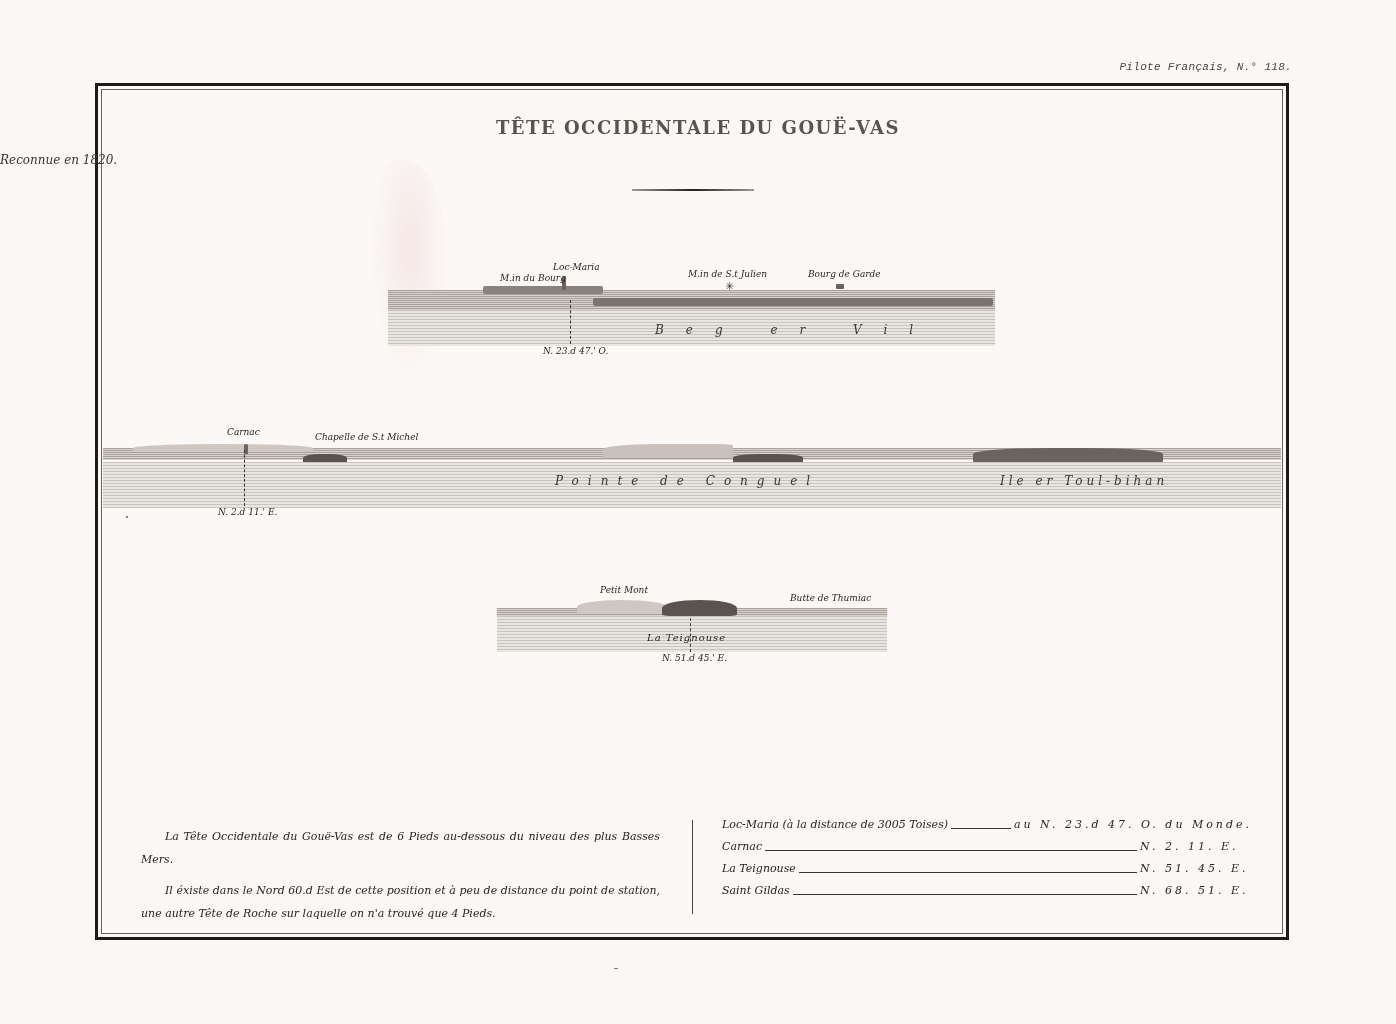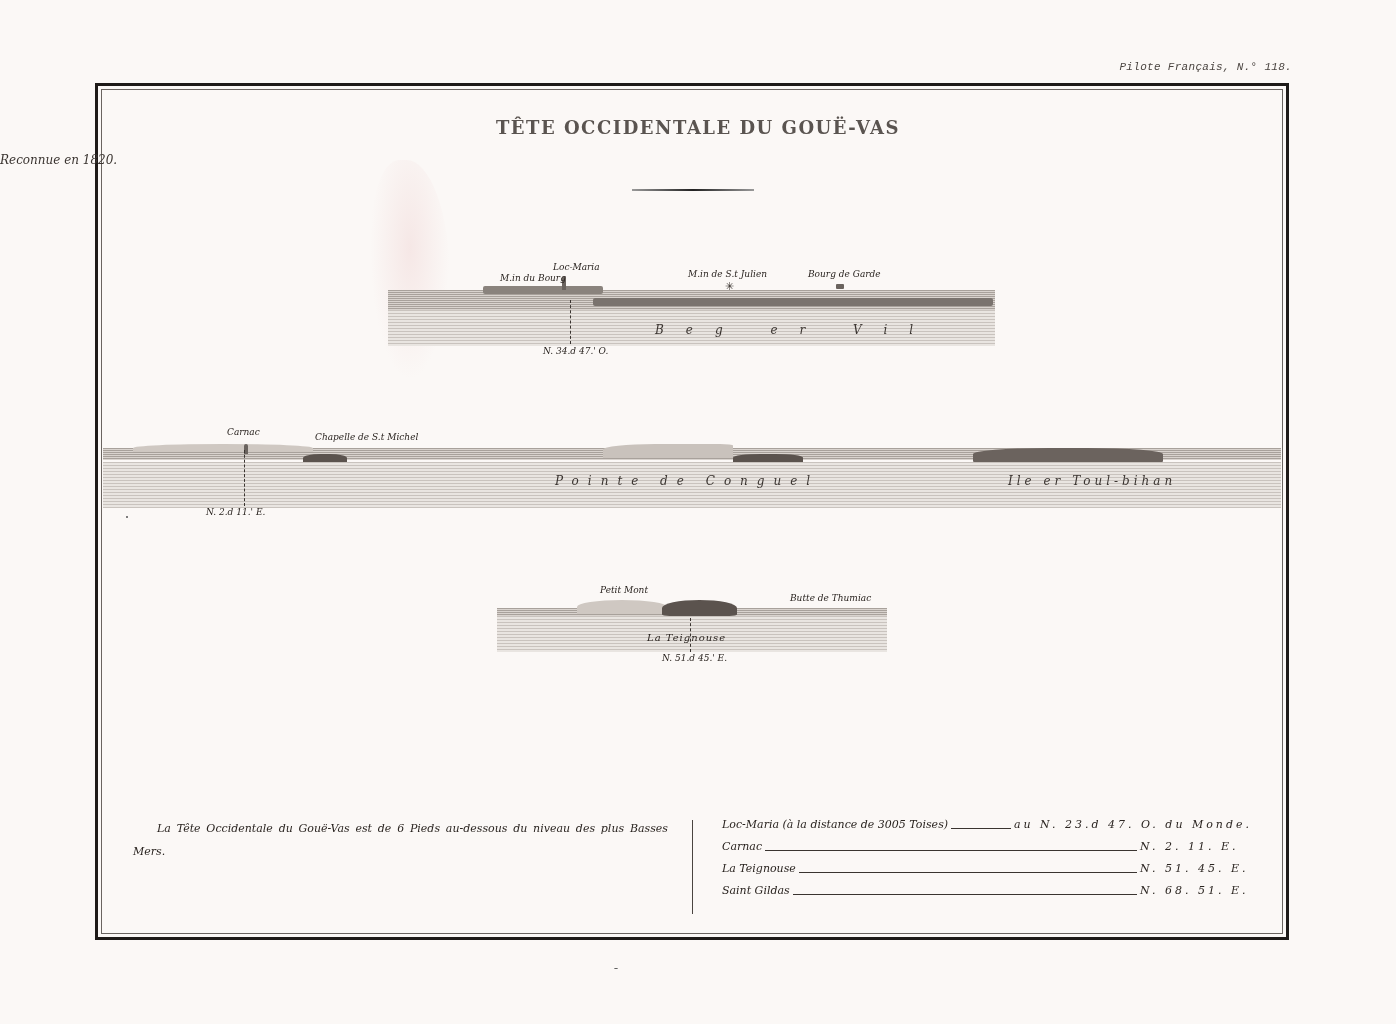--- a/index.html
+++ b/index.html
@@ -55,21 +55,21 @@
   .lbl {
     position:absolute; font-style:italic; font-size:9px; color:#2a2420; white-space:nowrap;
   }
   .lbl-big {
     position:absolute; font-style:italic; font-size:12px; color:#3a3430; white-space:nowrap; letter-spacing:9px;
   }
   .notes {
     position:absolute; left:133px; top:817px; width:535px;
     font-style:italic; font-size:11px; line-height:23px; color:#2a2420;
   }
-  .notes p { margin:0; text-align:justify; }
+  .notes p { margin:8px; text-align:justify; }
   .notes .indent { text-indent:24px; }
   .divider {
     position:absolute; left:692px; top:820px; width:1px; height:94px; background:#4a4440;
   }
   .table {
     position:absolute; left:722px; top:814px; width:530px;
     font-style:italic; font-size:11px; color:#2a2420;
   }
   .table .intro { padding-left:20px; height:23px; line-height:23px; }
   .trow { display:flex; align-items:flex-end; height:22px; line-height:22px; }
@@ -100,53 +100,54 @@
   <div class="rock" style="left:448px; top:-6px; width:8px; height:5px; background:#6a635e; border-radius:1px;"></div>
   <div class="sea" style="top:20px;"></div>
 </div>
 <span class="lbl" style="left:500px; top:273px;">M.in du Bourg</span>
 <span class="lbl" style="left:553px; top:262px;">Loc-Maria</span>
 <span class="lbl" style="left:688px; top:269px;">M.in de S.t Julien</span>
 <span class="lbl" style="left:808px; top:269px;">Bourg de Garde</span>
 <span style="position:absolute; left:725px; top:280px; font-size:11px; color:#3a3430;">✳</span>
 <div class="bearing-line" style="left:570px; top:300px; height:44px;"></div>
 <span class="lbl-big" style="left:655px; top:323px; letter-spacing:22px;">Beg er Vil</span>
-<span class="lbl" style="left:543px; top:346px;">N. 34.d 47.' O.</span>
+<span class="lbl" style="left:543px; top:346px;">N. 23.d 47.' O.</span>
 
 <div class="view" style="left:103px; top:448px; width:1178px; height:60px;">
   <div class="land" style="top:0; height:12px;"></div>
   <div class="hill" style="left:30px; top:-4px; width:180px; height:8px;"></div>
   <div class="rock" style="left:141px; top:-4px; width:4px; height:10px; background:#6a635e; border-radius:2px 2px 0 0;"></div>
   <div class="rock" style="left:200px; top:6px; width:44px; height:10px;"></div>
   <div class="hill" style="left:500px; top:-4px; width:130px; height:14px; border-radius:40% 10% 0 0; background:#c9c2bc;"></div>
   <div class="rock" style="left:630px; top:6px; width:70px; height:9px;"></div>
   <div class="rock" style="left:870px; top:0px; width:190px; height:15px; background:#6b635e;"></div>
   <div class="sea" style="top:14px;"></div>
 </div>
 <span class="lbl" style="left:227px; top:427px;">Carnac</span>
 <span class="lbl" style="left:315px; top:432px;text-align:center;">Chapelle de S.t Michel</span>
 <div class="bearing-line" style="left:244px; top:450px; height:56px;"></div>
 <span class="lbl-big" style="left:555px; top:474px;">Pointe de Conguel</span>
-<span class="lbl-big" style="left:1000px; top:474px; letter-spacing:4px;margin-left:8px;">Ile er Toul-bihan</span>
-<span class="lbl" style="left:206px; top:507px;font-style:italic;">N. 2.d 11.' E.</span>
+<span class="lbl-big" style="left:1000px; top:474px; letter-spacing:4px;">Ile er Toul-bihan</span>
+<span class="lbl" style="left:218px; top:507px;font-style:italic;">N. 2.d 11.' E.</span>
 
 <div class="view" style="left:497px; top:608px; width:390px; height:44px;">
   <div class="land" style="top:0; height:8px;"></div>
   <div class="hill" style="left:80px; top:-8px; width:90px; height:14px;"></div>
   <div class="rock" style="left:165px; top:-8px; width:75px; height:16px; border-radius:50% 50% 10% 10%;"></div>
   <div class="sea" style="top:8px;"></div>
 </div>
 <span class="lbl" style="left:600px; top:585px;">Petit Mont</span>
 <span class="lbl" style="left:790px; top:593px;">Butte de Thumiac</span>
 <div class="bearing-line" style="left:690px; top:618px; height:34px;"></div>
 <span class="lbl" style="left:647px; top:632px; font-size:10px; letter-spacing:1px;">La Teignouse</span>
 <span class="lbl" style="left:662px; top:653px;">N. 51.d 45.' E.</span>
 
 <div class="notes">
   <p class="indent">La Tête Occidentale du Gouë-Vas est de 6 Pieds au-dessous du niveau des plus Basses Mers.</p>
+  <p class="indent">Il éxiste dans le Nord 60.d Est de cette position et à peu de distance du point de station, une autre Tête de Roche sur laquelle on n'a trouvé que 4 Pieds.</p>
 </div>
 
 <div class="divider"></div>
 
 <div class="table">
   <div class="trow">
     <span class="place">Loc-Maria (à la distance de 3005 Toises)</span>
     <span class="fill"></span>
     <span class="brg">au N. 23.d 47. O. du Monde.</span>
   </div>

